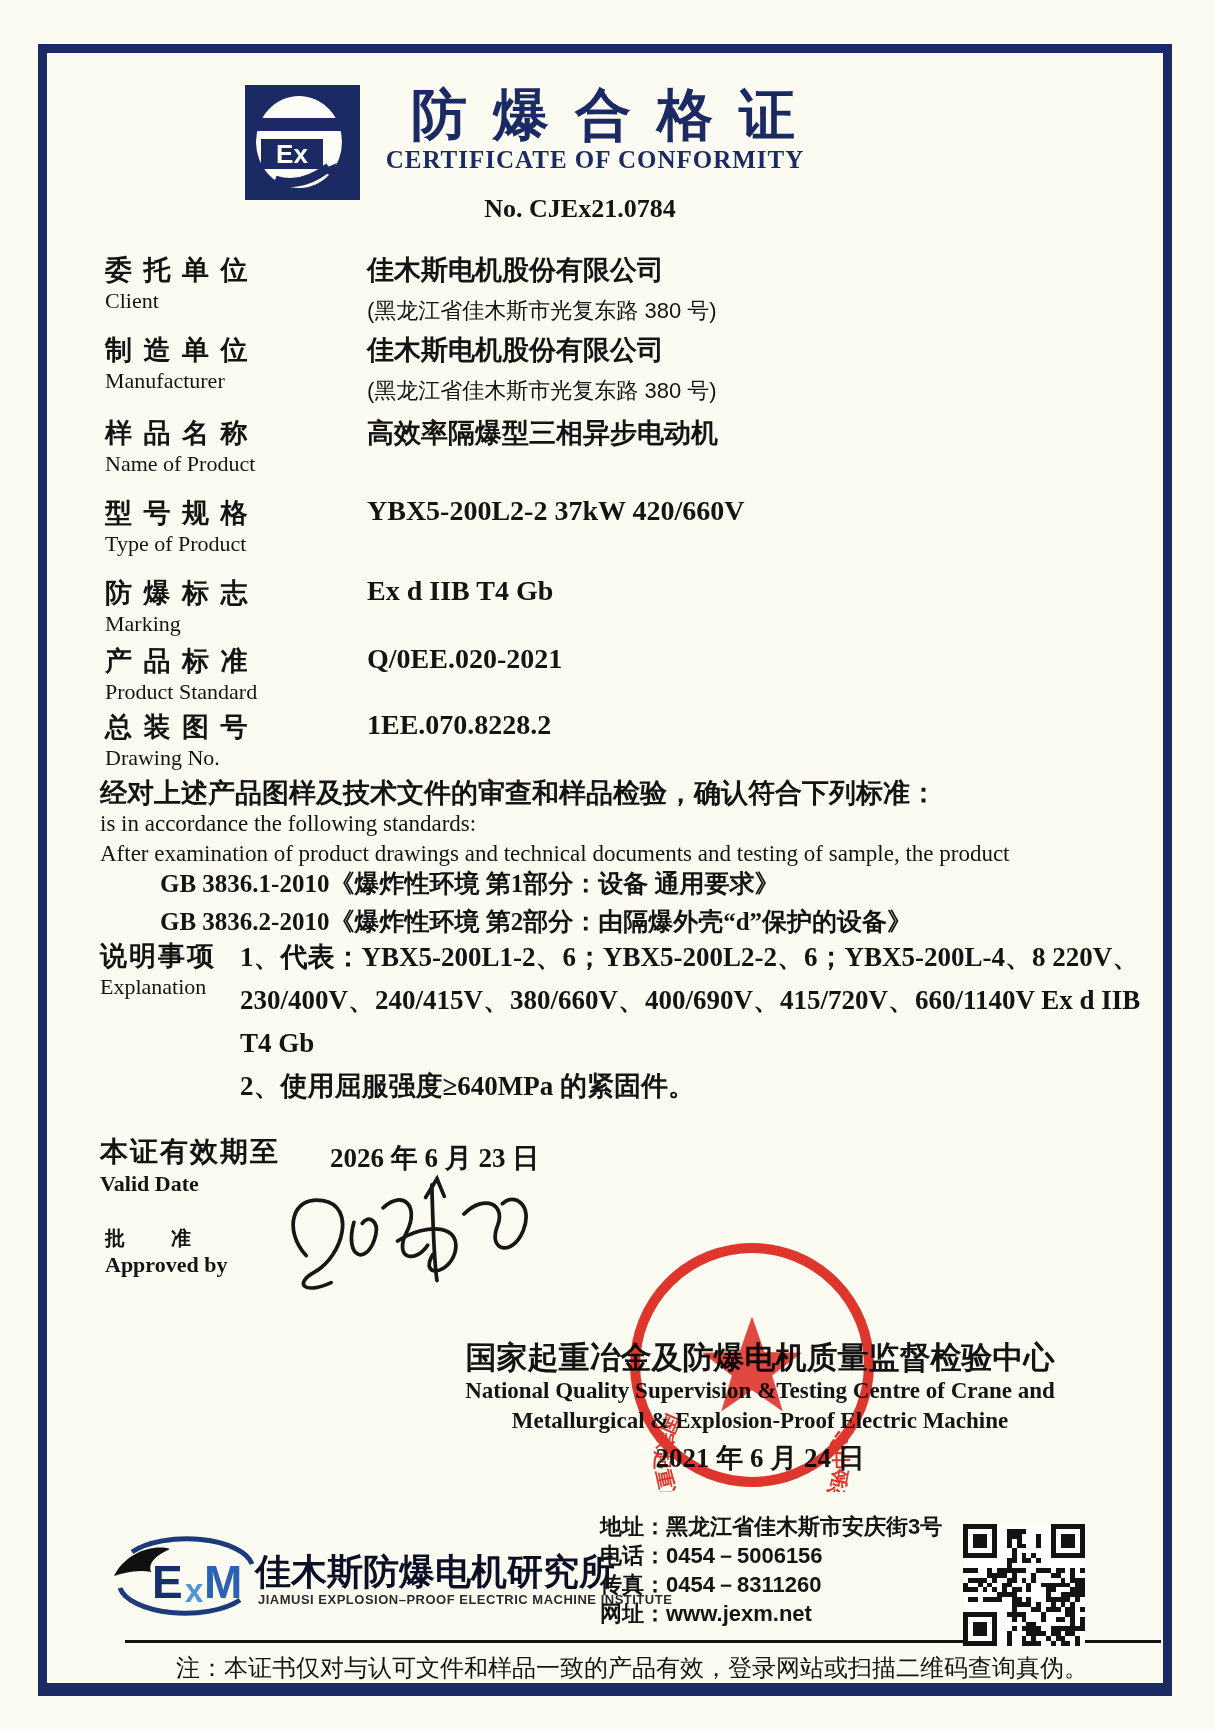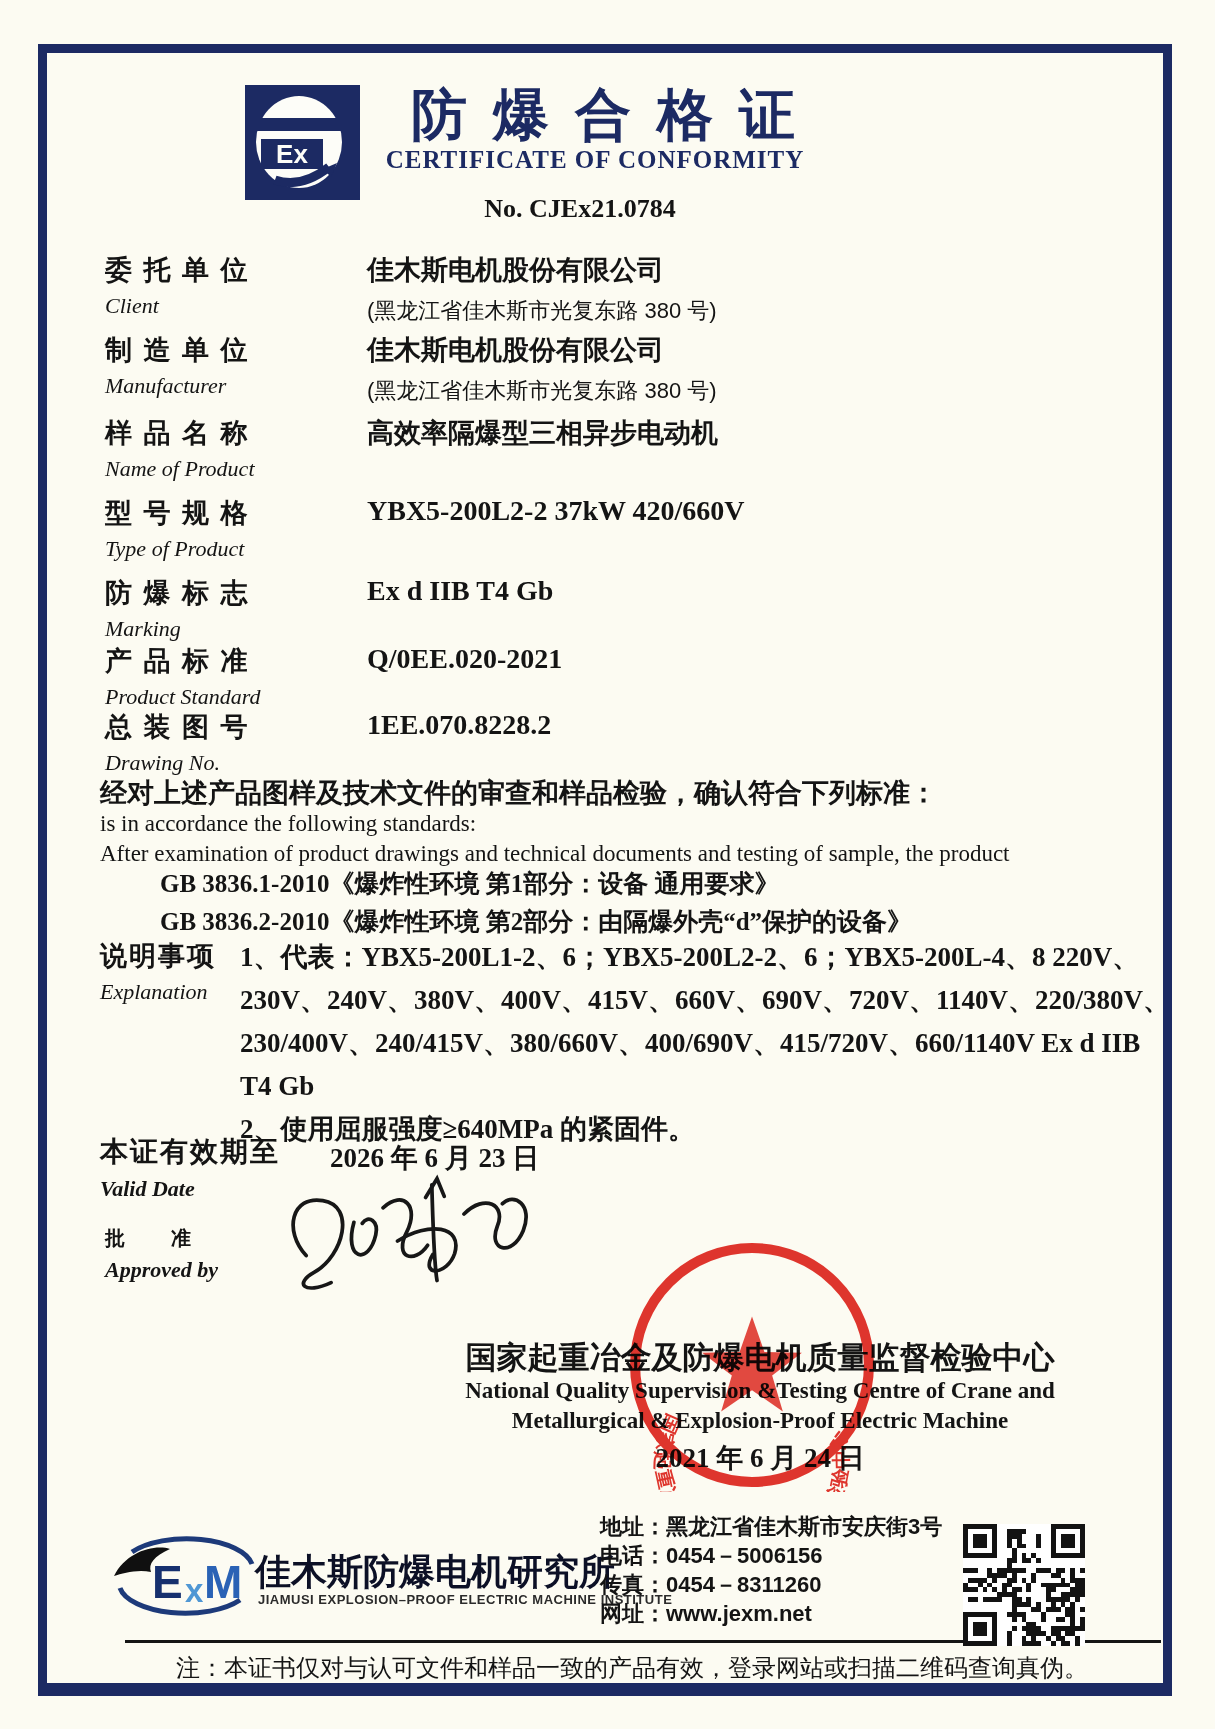--- a/index.html
+++ b/index.html
@@ -17,21 +17,21 @@
   .title-zh{left:385px;top:78px;width:420px;text-align:center;font-size:56px;font-weight:bold;
             letter-spacing:26px;text-indent:26px;}
   .title-en{left:385px;top:146px;width:420px;text-align:center;font-size:25px;font-weight:bold;
             letter-spacing:1px;}
   .cert-no{left:370px;top:194px;width:420px;text-align:center;font-size:26px;font-weight:600;}
   
   .row{left:0;width:1215px;}
   .row .lab{position:absolute;left:105px;width:235px;}
   .row .val{position:absolute;left:335px;width:820px;margin-left:32px;}
   .lab-zh{font-size:27px;font-weight:bold;letter-spacing:2px;white-space:nowrap;}
-  .lab-en{font-family:"Liberation Serif",serif;font-size:22px;margin-top:5px;white-space:nowrap;font-style:italic;}
+  .lab-en{font-family:"Liberation Serif",serif;font-size:22px;white-space:nowrap;}
   .val-main{font-size:27px;font-weight:bold;white-space:nowrap;}
   .val-serif{font-family:"Liberation Serif",serif;font-size:28px;font-weight:bold;white-space:nowrap;}
   .val-note{font-size:22px;font-weight:normal;margin-top:8px;white-space:nowrap;}
   .r1{top:252px;} .r2{top:332px;} .r3{top:415px;} .r4{top:495px;}
   .r5{top:575px;} .r6{top:643px;} .r7{top:709px;}
   
   .stmt{left:100px;top:775px;width:1020px;}
   .stmt-zh{font-size:27px;font-weight:bold;white-space:nowrap;}
   .stmt-en{font-family:"Liberation Serif",serif;font-size:23px;margin-top:4px;}
   .standards{left:160px;top:865px;width:1000px;font-size:25px;font-weight:600;
@@ -157,21 +157,20 @@
   <div>GB 3836.1-2010《爆炸性环境 第1部分：设备 通用要求》</div>
   <div>GB 3836.2-2010《爆炸性环境 第2部分：由隔爆外壳“d”保护的设备》</div>
 </div>
 
 <div class="abs expl-lab">
   <div class="lab-zh">说明事项</div>
   <div class="lab-en">Explanation</div>
 </div>
 <div class="abs expl-lines">
   <div>1、代表：YBX5-200L1-2、6；YBX5-200L2-2、6；YBX5-200L-4、8   220V、</div>
-  <div>230V、240V、380V、400V、415V、660V、690V、720V、1140V、220/380V、</div>
   <div>230/400V、240/415V、380/660V、400/690V、415/720V、660/1140V   Ex d IIB</div>
   <div>T4 Gb</div>
   <div>2、使用屈服强度≥640MPa 的紧固件。</div>
 </div>
 
 <div class="abs valid-lab">
   <div class="lab-zh" style="font-size:28px">本证有效期至</div>
   <div class="lab-en" style="font-weight:bold">Valid Date</div>
 </div>
 <div class="abs valid-val nowrap">2026 年 6 月 23 日</div>

